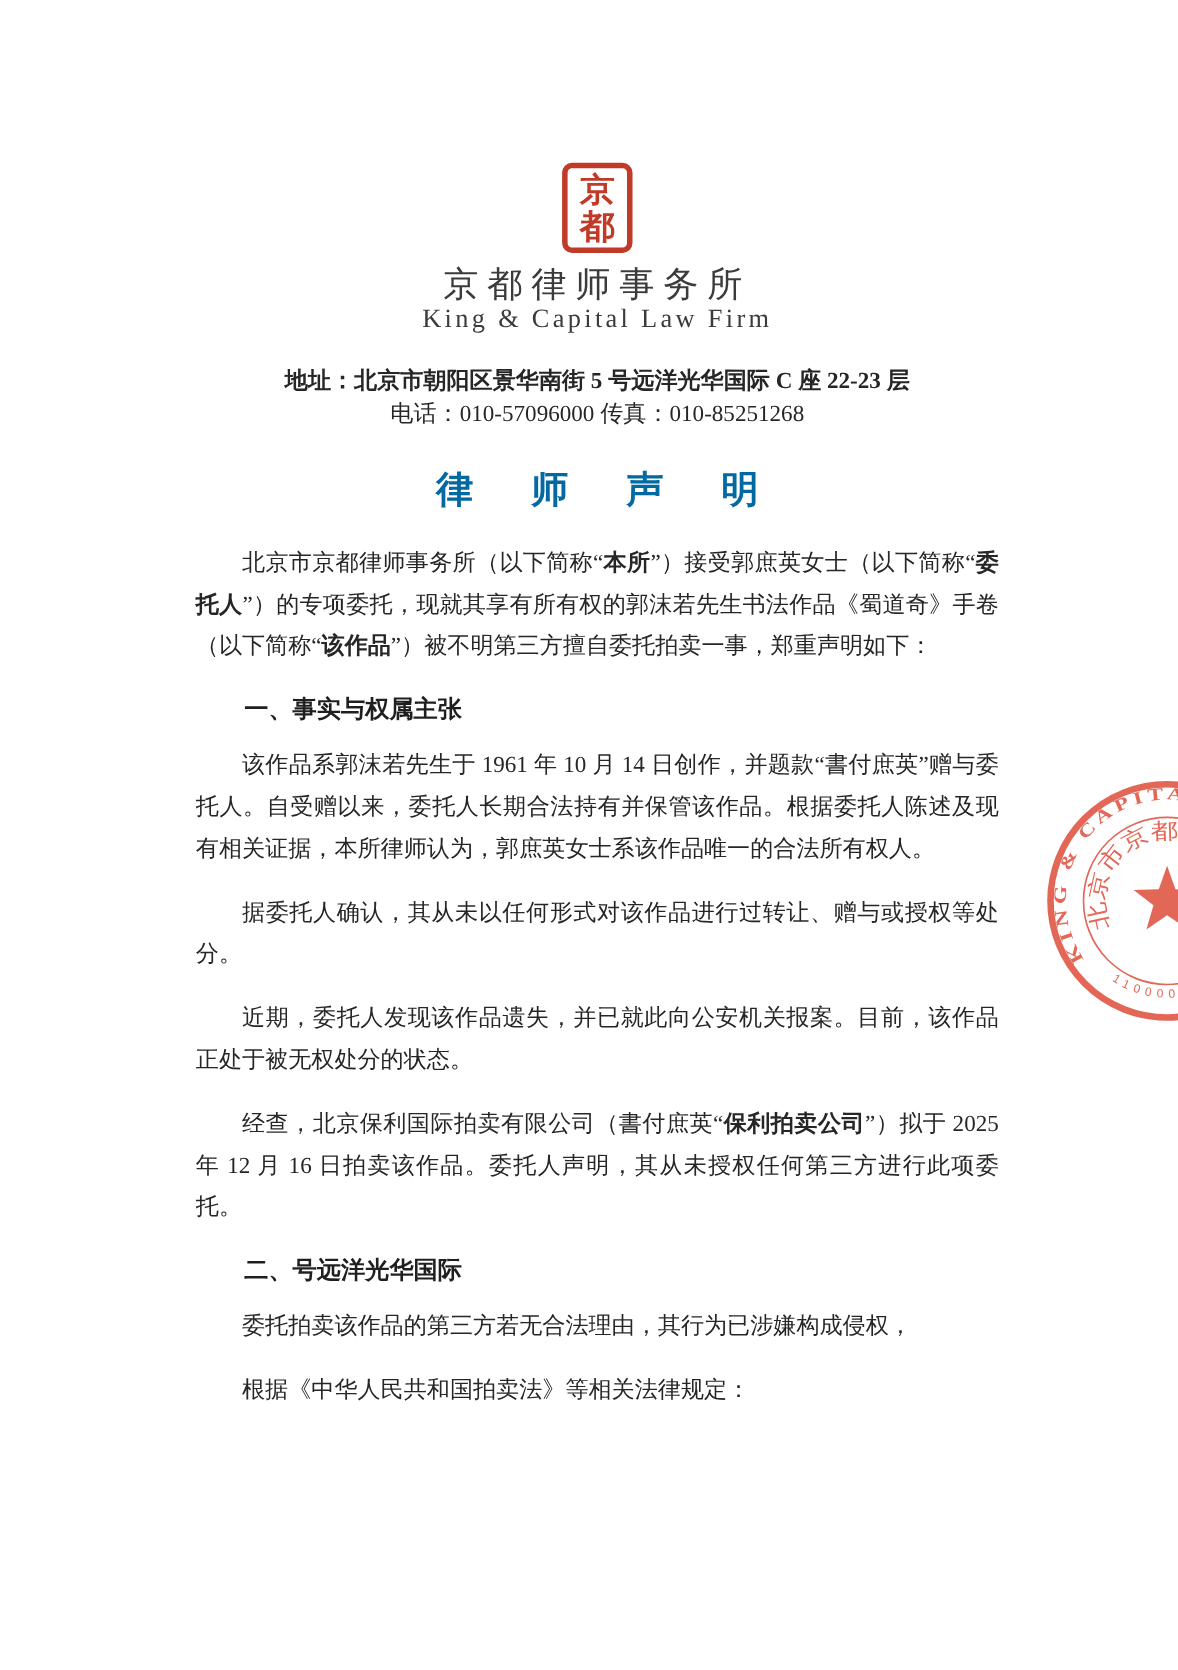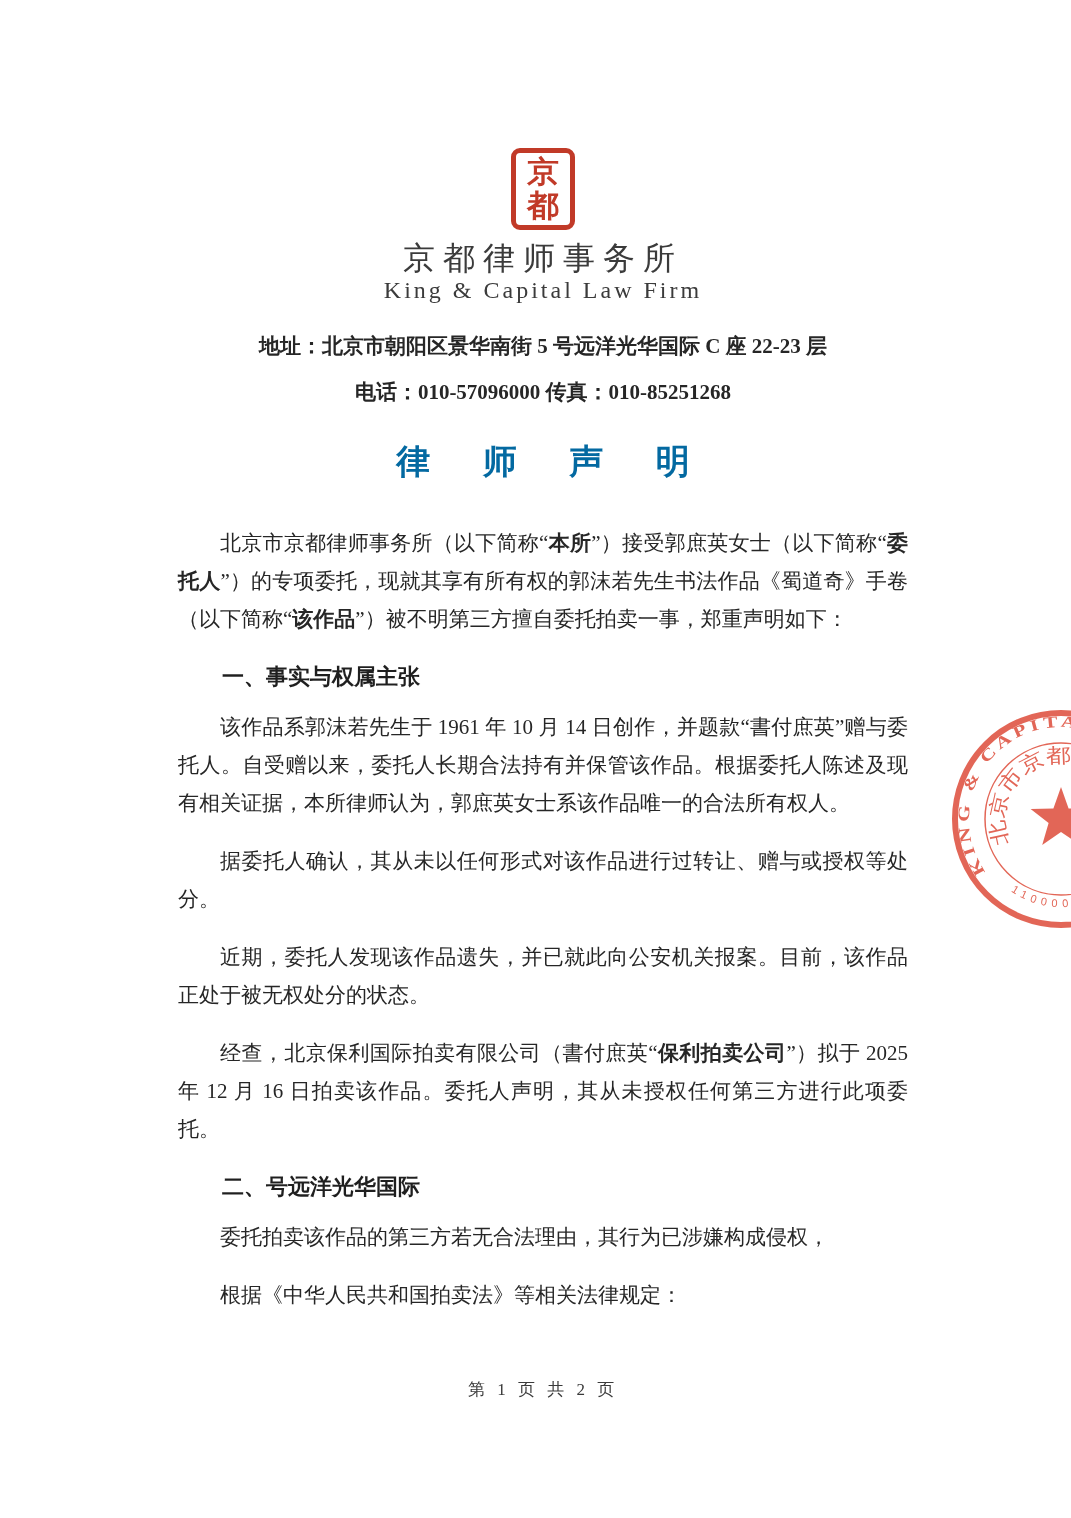--- a/index.html
+++ b/index.html
@@ -22,26 +22,26 @@
     transform:scaleY(0.95);
   }
   .firm-cn {
     margin-top:10px; font-size:32px; line-height:36px; letter-spacing:8px;
     color:#3b3b3b; font-weight:400;
   }
   .firm-en {
     font-size:24px; line-height:28px; letter-spacing:3px; color:#3b3b3b;
   }
   .addr-line { margin-top:28px; font-size:21px; line-height:28px; font-weight:700; color:#262626; }
-  .phone-line { margin-top:18px; font-size:21px; line-height:28px; font-weight:700; color:#262626; }
+  .phone-line { margin-top:2px; font-size:21px; line-height:28px; font-weight:400; color:#262626; }
   .doc-title {
     margin-top:36px; font-size:34px; line-height:40px; font-weight:700;
     letter-spacing:22px; text-indent:22px; color:#0369a1;
   }
-  .doc-body { margin-top:42px; font-size:21px; line-height:38px; color:#262626; }
+  .doc-body { margin-top:26px; font-size:21px; line-height:38px; color:#262626; }
   .doc-body p {
     margin:0 0 20px; text-indent:2em;
     text-align:justify; text-justify:inter-character;
   }
   .doc-body p:last-child { margin-bottom:0; }
   .doc-body h3 {
     margin:6px 0 12px; font-size:22px; line-height:38px;
     font-weight:700; text-indent:2em; color:#1f1f1f;
   }
   .doc-body b { font-weight:700; }
@@ -108,15 +108,14 @@
       <textPath href="#arc-latin" startOffset="0" textLength="390" lengthAdjust="spacingAndGlyphs">KING &amp; CAPITAL LAW FIRM</textPath>
     </text>
     <text font-family="Liberation Serif, serif" font-size="20" fill="#df5240">
       <textPath href="#arc-cn" startOffset="0" textLength="248" lengthAdjust="spacingAndGlyphs">北京市京都律师事务所</textPath>
     </text>
     <text font-family="Liberation Sans, sans-serif" font-size="11" fill="#df5240" letter-spacing="5">
       <textPath href="#arc-code" startOffset="8">1100000</textPath>
     </text>
   </svg>
 
-  <div class="page-footer">第 1 页 共 2 页</div>
 
 </div>
 
 </body></html>

